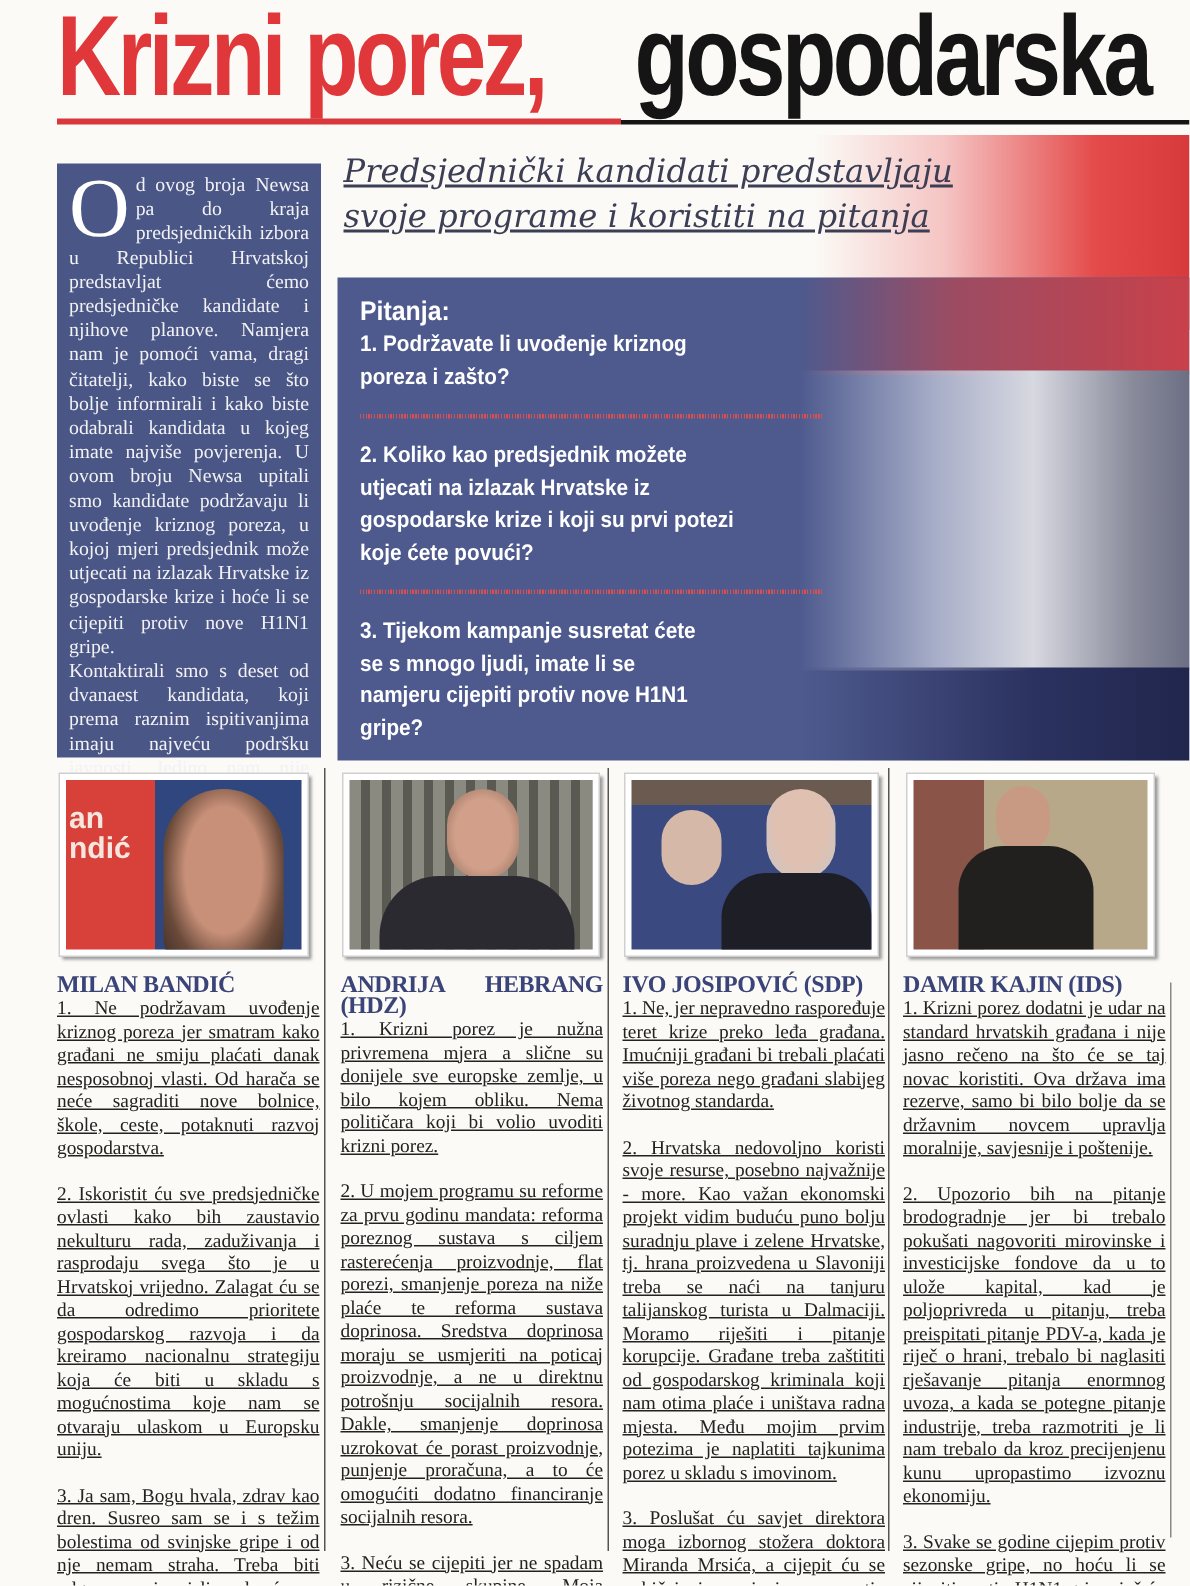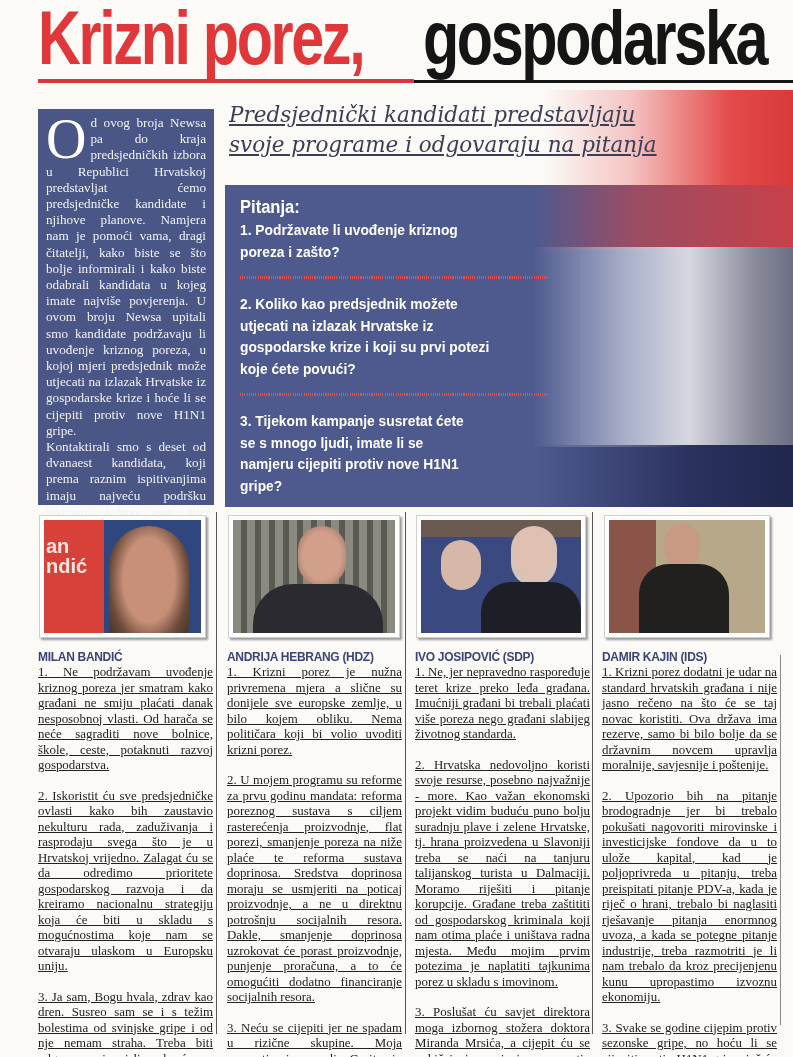--- a/index.html
+++ b/index.html
@@ -31,21 +31,21 @@
   .questions { position: absolute; left: 240px; top: 196px; width: 300px; font-family: "Liberation Sans", sans-serif; font-weight: bold; color: #ffffff; font-size: 15px; line-height: 21.5px; transform: scaleX(0.92); transform-origin: left top; }
   .questions .title { font-size: 18px; line-height: 22px; margin-bottom: 1px; }
   .questions .sep { height: 3px; margin: 14px 0 14px 0; background: repeating-linear-gradient(90deg, #d9504f 0 1px, transparent 1px 2px); width: 335px; }
 
   
   .photo-card { position: absolute; top: 515px; height: 123px; background: #fff; border: 1px solid #cfcfcf; box-shadow: 2px 2px 2px #999; padding: 4px; }
   .photo { width: 100%; height: 100%; position: relative; overflow: hidden; }
 
   
   .col { position: absolute; top: 650px; width: 188px; font-size: 12.9px; line-height: 15.5px; text-align: justify; color: #222; }
-  .col .name { font-family: Liberation Sans, sans-serif; font-weight: bold; font-size: 12px; color: #3a4478; line-height: 14px; margin-bottom: 1px; letter-spacing: -0.3px; }
+  .col .name { font-family: Liberation Serif, serif; font-weight: bold; font-size: 16px; color: #3a4478; line-height: 14px; margin-bottom: 1px; letter-spacing: -0.3px; }
   .col p { margin-bottom: 15px; text-decoration: underline; }
   .vline { position: absolute; width: 1px; background: #555; }
 </style>
 </head>
 <body>
 
 <div class="headline">
   <span class="red">Krizni porez,</span>
   <span class="black">gospodarska</span>
 </div>
@@ -54,21 +54,21 @@
 
 <div class="flag-red"></div>
 <div class="flag-band">
   <div class="red-top"></div>
   <div class="white-mid"></div>
   <div class="dark-bot"></div>
 </div>
 
 <div class="subtitle">
   <div>Predsjednički kandidati predstavljaju</div>
-  <div>svoje programe i odgovaraju na pitanja</div>
+  <div>svoje programe i koristiti na pitanja</div>
 </div>
 
 <div class="intro">
   <span class="dropcap">O</span>
   <p>d ovog broja Newsa pa do kraja predsjedničkih izbora u Republici Hrvatskoj predstavljat ćemo predsjedničke kandidate i njihove planove. Namjera nam je pomoći vama, dragi čitatelji, kako biste se što bolje informirali i kako biste odabrali kandidata u kojeg imate najviše povjerenja. U ovom broju Newsa upitali smo kandidate podržavaju li uvođenje kriznog poreza, u kojoj mjeri predsjednik može utjecati na izlazak Hrvatske iz gospodarske krize i hoće li se cijepiti protiv nove H1N1 gripe.</p>
   <p>Kontaktirali smo s deset od dvanaest kandidata, koji prema raznim ispitivanjima imaju najveću podršku javnosti. Jedino nam nije odgovorio Miroslav Tuđman, a razlozi za to redakciji nisu poznati. Kandidati su složeni po abecednom redu.</p>
 </div>
 
 <div class="questions">
   <div class="title">Pitanja:</div>

